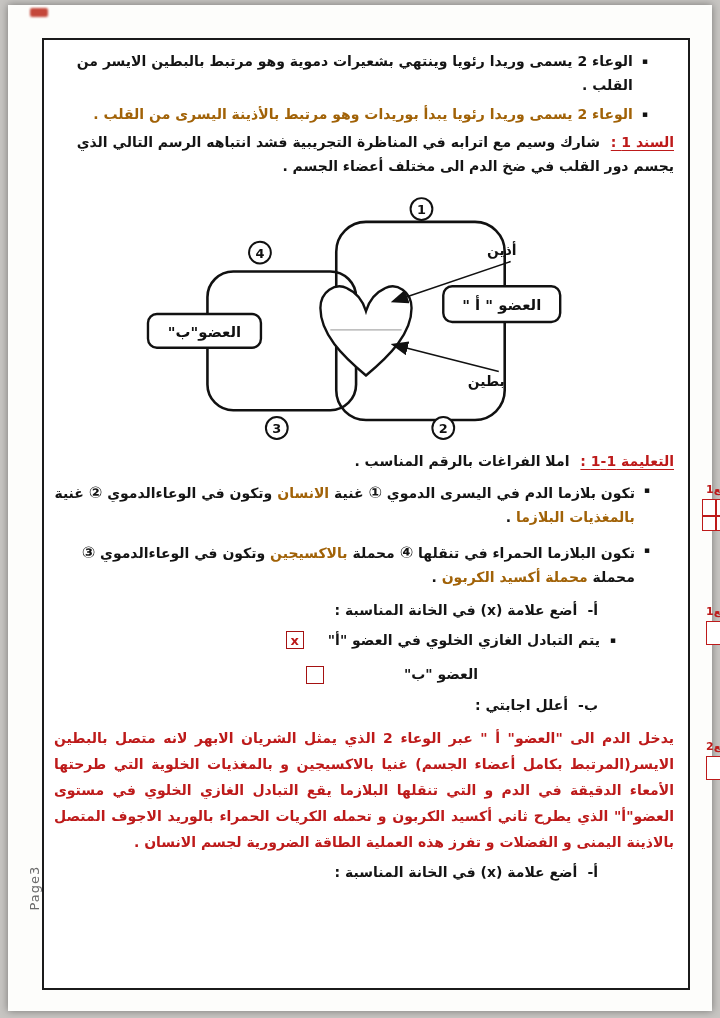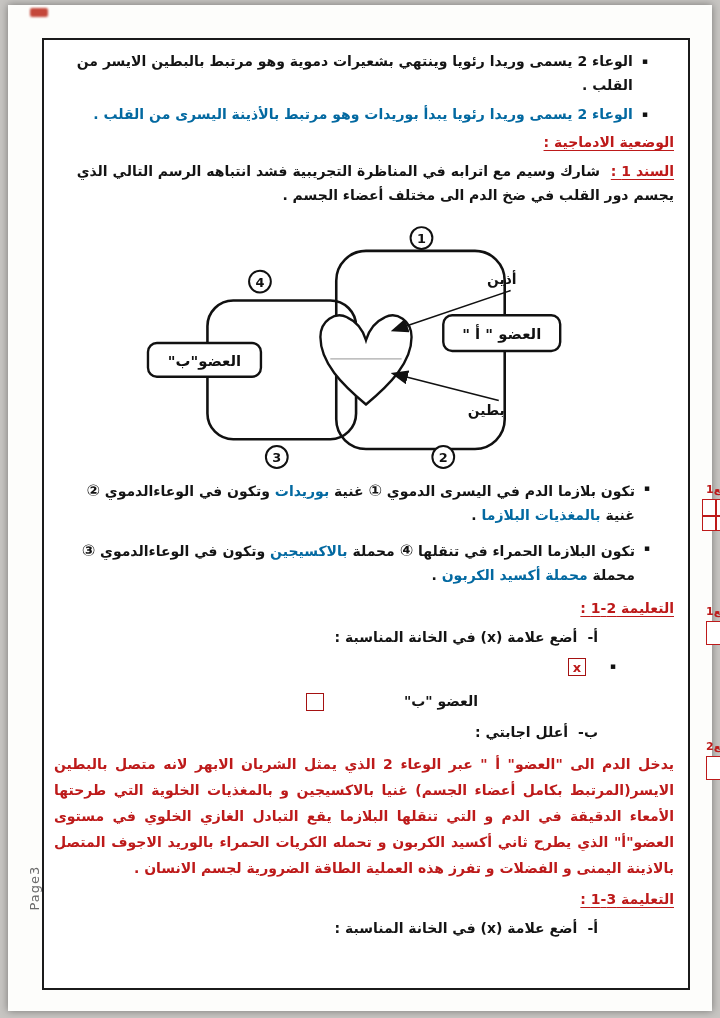--- a/index.html
+++ b/index.html
@@ -22,21 +22,21 @@
     transform:rotate(-90deg); color:#6b6b6b; font-size:13px; letter-spacing:1px;
   }
   .frame {
     position:absolute; left:34px; top:33px; width:648px; height:952px;
     border:2px solid #1b1b1b; background:#fff;
     padding:8px 14px 0 10px;
     direction:rtl; text-align:right;
     color:#141414; font-weight:700; font-size:14px; line-height:1.7;
     overflow:hidden;
   }
-  .red { color:#0369a1; }
+  .red { color:#a16207; }
   .u { text-underline-offset:3px; }
   .num { font-size:16px; }
   .rlabel { color:#bd1a1a; text-decoration:underline; text-underline-offset:3px; margin-left:6px; }
   .blist .item { display:flex; gap:9px; align-items:flex-start; margin-bottom:5px; }
   .blist.top { padding-right:26px; margin-top:2px; }
   .blist.fills { padding-right:24px; }
   .blist.fills .item { margin-bottom:9px; }
   .sqm { font-size:9px; line-height:2.6; color:#111; }
   .line { margin:5px 0; }
   .para { margin:3px 0 16px; }
@@ -77,23 +77,20 @@
       <div class="item">
         <span class="sqm">▪</span>
         <span class="itxt"><span>الوعاء 2 يسمى وريدا رئويا وينتهي بشعيرات دموية وهو مرتبط بالبطين الايسر من القلب .</span></span>
       </div>
       <div class="item">
         <span class="sqm">▪</span>
         <span class="itxt"><span class="red">الوعاء 2 يسمى وريدا رئويا يبدأ بوريدات وهو مرتبط بالأذينة اليسرى من القلب .</span></span>
       </div>
     </div>
 
-    <div class="line">
-      <span class="rlabel">الوضعية الادماجية :</span>
-    </div>
 
     <p class="para">
       <span class="rlabel">السند 1 :</span>
       <span>شارك وسيم مع اترابه في المناظرة التجريبية فشد انتباهه الرسم التالي الذي يجسم دور القلب في ضخ الدم الى مختلف أعضاء الجسم .</span>
     </p>
 
     <svg class="diagram" viewBox="0 0 440 252" width="436" height="250">
       <defs>
         <marker id="arr" markerWidth="11" markerHeight="9" refX="9" refY="4.5" orient="auto">
           <path d="M0,0 L11,4.5 L0,9 Z" fill="#111"></path>
@@ -128,64 +125,63 @@
       <g>
         <circle cx="132" cy="235" r="11" fill="#fff" stroke="#111" stroke-width="2"></circle>
         <text x="132" y="240" text-anchor="middle" font-size="13">3</text>
       </g>
       <g>
         <circle cx="300" cy="235" r="11" fill="#fff" stroke="#111" stroke-width="2"></circle>
         <text x="300" y="240" text-anchor="middle" font-size="13">2</text>
       </g>
     </svg>
 
+    <p class="line">
+      <span class="rlabel">التعليمة 1-1 :</span>
+      <span>املا الفراغات بالرقم المناسب .</span>
+    </p>
 
     <div class="blist fills">
       <div class="item">
         <span class="sqm">▪</span>
-        <span class="itxt"><span>تكون </span><span class="u">بلازما الدم</span><span> في اليسرى الدموي </span><span class="num">①</span><span> غنية </span><span class="red">بوريدات</span><span> وتكون في الوعاءالدموي </span><span class="num">②</span><span> غنية </span><span class="red">بالمغذيات البلازما</span><span> .</span></span>
+        <span class="itxt"><span>تكون </span><span class="u">بلازما الدم</span><span> في اليسرى الدموي </span><span class="num">①</span><span> غنية </span><span class="red">الانسان</span><span> وتكون في الوعاءالدموي </span><span class="num">②</span><span> غنية </span><span class="red">بالمغذيات البلازما</span><span> .</span></span>
       </div>
       <div class="item">
         <span class="sqm">▪</span>
         <span class="itxt"><span>تكون </span><span class="u">البلازما الحمراء</span><span> في تنقلها </span><span class="num">④</span><span> محملة </span><span class="red">بالاكسيجين</span><span> وتكون في الوعاءالدموي </span><span class="num">③</span><span> محملة </span><span class="red">محملة أكسيد الكربون</span><span> .</span></span>
       </div>
     </div>
 
-    <p class="line">
-      <span class="rlabel">التعليمة 2-1 :</span>
-    </p>
 
     <div class="sub">
       <span class="pre">أ-</span>
       <span>أضع علامة (x) في الخانة المناسبة :</span>
     </div>
 
     <div class="checks">
       <div class="crow">
         <span class="sqm">▪</span>
+        <span>يتم التبادل الغازي الخلوي في العضو  "أ"</span>
         <span class="cbox">
           <span class="xm">x</span>
         </span>
       </div>
       <div class="crow r2">
         <span>العضو "ب"</span>
         <span class="cbox"></span>
       </div>
     </div>
 
     <div class="sub">
       <span class="pre">ب-</span>
       <span>أعلل اجابتي :</span>
     </div>
 
     <p class="redpara">يدخل الدم الى "العضو" أ " عبر الوعاء 2 الذي يمثل الشريان الابهر لانه متصل بالبطين الايسر(المرتبط بكامل أعضاء الجسم) غنيا بالاكسيجين و بالمغذيات الخلوية التي طرحتها الأمعاء الدقيقة في الدم و التي تنقلها البلازما يقع التبادل الغازي الخلوي في مستوى العضو"أ" الذي يطرح ثاني أكسيد الكربون و تحمله الكريات الحمراء بالوريد الاجوف المتصل بالاذينة اليمنى و الفضلات و تفرز هذه العملية الطاقة الضرورية لجسم الانسان .</p>
 
-    <p class="line">
-      <span class="rlabel">التعليمة 3-1 :</span>
-    </p>
     <div class="sub">
       <span class="pre">أ-</span>
       <span>أضع علامة (x) في الخانة المناسبة :</span>
     </div>
 
   </div>
 
   <div class="mark m1">
     <div class="mlabel">مع1</div>
     <div class="mbox grid"></div>

